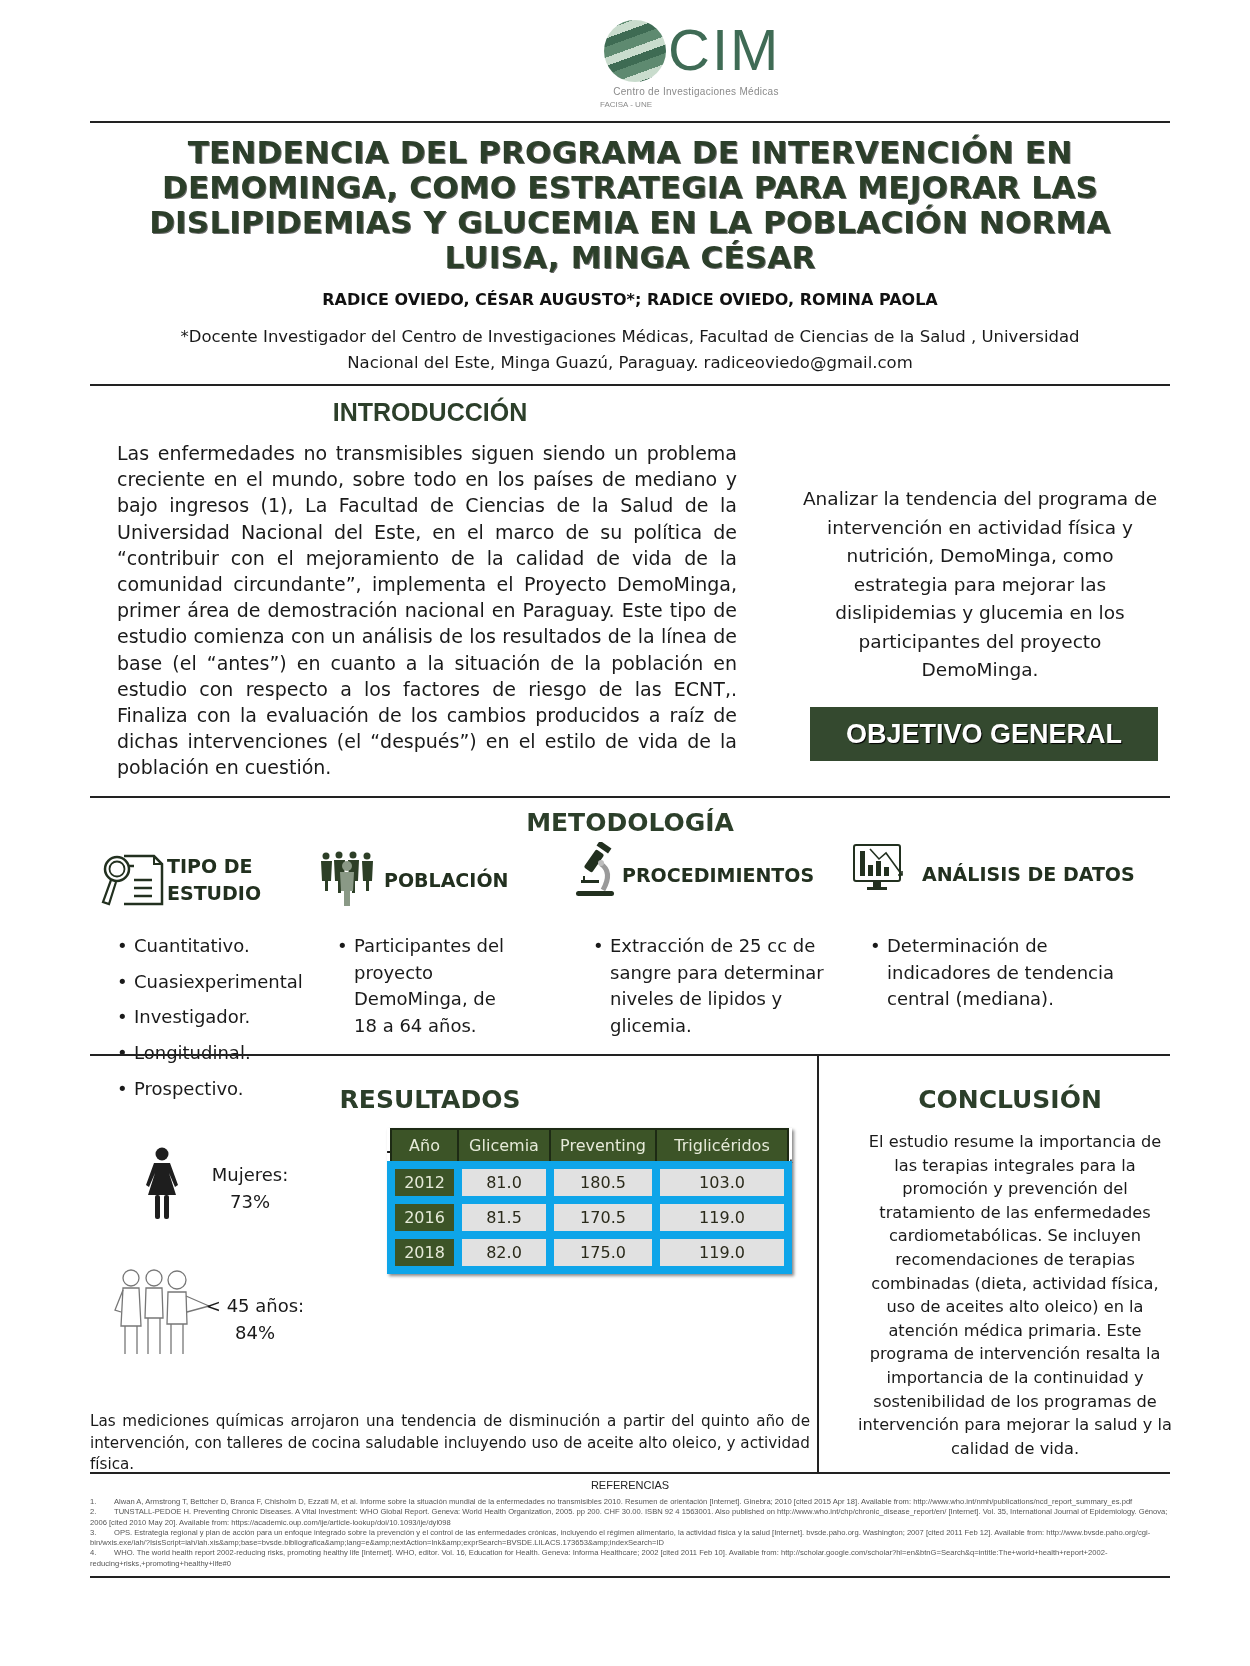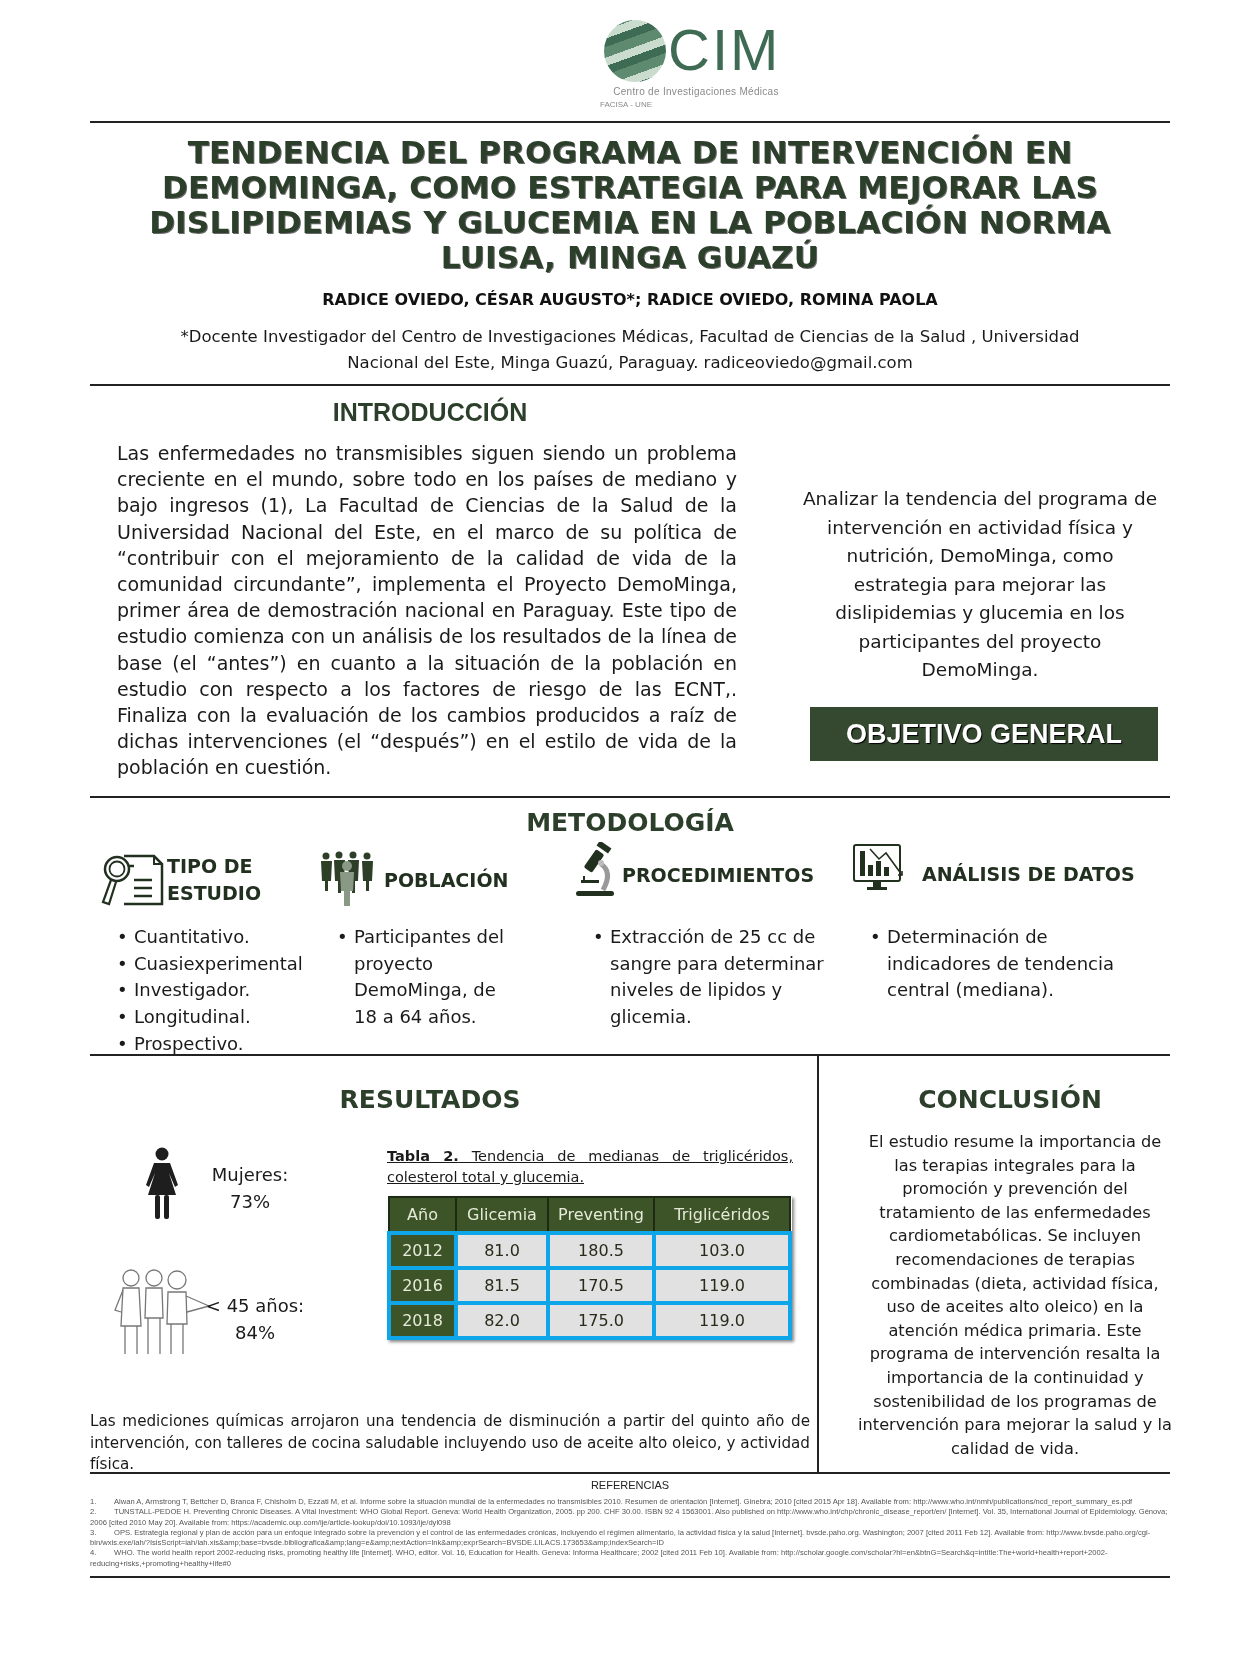--- a/index.html
+++ b/index.html
@@ -27,34 +27,34 @@
   #intro-title { left: 200px; top: 398px; width: 460px; font-family: "Liberation Sans", sans-serif; font-size: 25px; }
   #intro-text { left: 117px; top: 440px; width: 620px; font-size: 19px; line-height: 26.2px; text-align: justify; color: #1a1a1a; }
 
   #obj-text { left: 800px; top: 485px; width: 360px; text-align: center; font-size: 18.5px; line-height: 28.5px; color: #1a1a1a; }
   #obj-banner { left: 810px; top: 707px; width: 348px; height: 54px; background: #34492f; color: #fff; text-align: center;
     font-family: "Liberation Sans", sans-serif; font-weight: bold; font-size: 27px; line-height: 54px; text-shadow: 1px 1px 1px #000; }
 
   #met-title { left: 450px; top: 808px; width: 360px; font-size: 25px; }
   .met-head { position: absolute; font-weight: bold; color: #22301f; font-size: 19px; line-height: 27px; }
   .met-list { position: absolute; list-style: none; font-size: 18px; line-height: 26.7px; color: #1a1a1a; }
-  .met-list li { position: relative; padding-left: 17px; }
+  .met-list li { position: relative; padding-left: 17px; margin-top: 9px; }
   .met-list li::before { content: "\2022"; position: absolute; left: 0; top: 0; }
   .icon { position: absolute; }
 
   #res-title { left: 300px; top: 1085px; width: 260px; font-size: 25px; }
   #conc-title { left: 870px; top: 1085px; width: 280px; font-size: 25px; }
 
   .stat { position: absolute; text-align: center; font-size: 18px; line-height: 27px; color: #1a1a1a; }
 
   #tbl-caption { left: 387px; top: 1146px; width: 406px; font-size: 14.5px; line-height: 21px; text-align: justify; color: #1a1a1a; text-decoration: underline; }
   #tbl-caption b { font-weight: bold; }
-  #data-table { position: absolute; left: 387px; top: 1196px; width: 405px; border-collapse: collapse; font-size: 16px; box-shadow: 2px 2px 3px #888; }
+  #data-table { position: absolute; left: 387px; top: 1128px; width: 405px; border-collapse: collapse; font-size: 16px; box-shadow: 2px 2px 3px #888; }
   #data-table th { background: #3c5427; color: #e6ead9; font-weight: normal; height: 36px; border: 2px solid #1d2a14; }
-  #data-table td { height: 35px; text-align: center; border: 4px solid #0ea5e9; background: #e1e1e1; color: #2a2a1a; }
+  #data-table td { height: 35px; text-align: center; border: 8px solid #0ea5e9; background: #e1e1e1; color: #2a2a1a; }
   #data-table td.yr { background: #3c5427; color: #e6ead9; }
 
   #res-note { left: 90px; top: 1411px; width: 720px; font-size: 15.2px; line-height: 21.5px; text-align: justify; color: #1a1a1a; }
   #conc-text { left: 855px; top: 1130px; width: 320px; text-align: center; font-size: 16.2px; line-height: 23.6px; color: #1a1a1a; }
 
   #ref-title { left: 90px; top: 1479px; width: 1080px; text-align: center; font-family: "Liberation Sans", sans-serif; font-size: 11px; color: #222; }
   #refs { left: 90px; top: 1497px; width: 1080px; font-family: "Liberation Sans", sans-serif; font-size: 7.6px; line-height: 10.3px; color: #555; }
   #refs .ref { }
   #refs .n { display: inline-block; width: 24px; }
 </style>
@@ -67,21 +67,21 @@
   <div class="sub">Centro de Investigaciones Médicas</div>
   <div class="sub2">FACISA - UNE</div>
 </div>
 
 <div class="hr" style="top:121px;"></div>
 
 <div id="title" class="abs">
   <div>TENDENCIA DEL PROGRAMA DE INTERVENCIÓN EN</div>
   <div>DEMOMINGA, COMO ESTRATEGIA PARA MEJORAR LAS</div>
   <div>DISLIPIDEMIAS Y GLUCEMIA EN LA POBLACIÓN NORMA</div>
-  <div>LUISA, MINGA GUAZÚ</div>
+  <div>LUISA, MINGA CÉSAR</div>
 </div>
 <div id="authors" class="abs">RADICE OVIEDO, CÉSAR AUGUSTO*; RADICE OVIEDO, ROMINA PAOLA</div>
 <div id="affil" class="abs">
   <div>*Docente Investigador del Centro de Investigaciones Médicas, Facultad de Ciencias de la Salud , Universidad</div>
   <div>Nacional del Este, Minga Guazú, Paraguay. radiceoviedo@gmail.com</div>
 </div>
 
 <div class="hr" style="top:384px;"></div>
 
 <div id="intro-title" class="sec-title">INTRODUCCIÓN</div>

